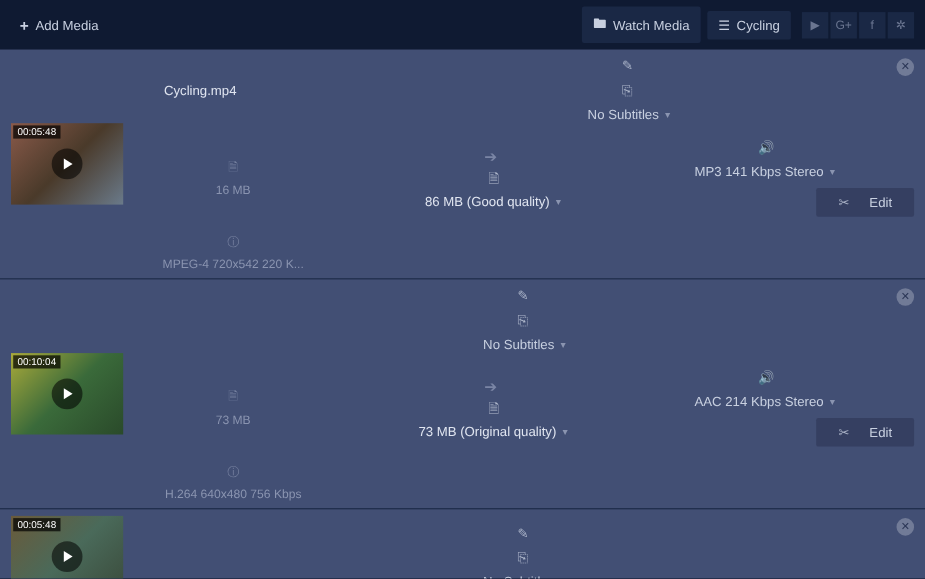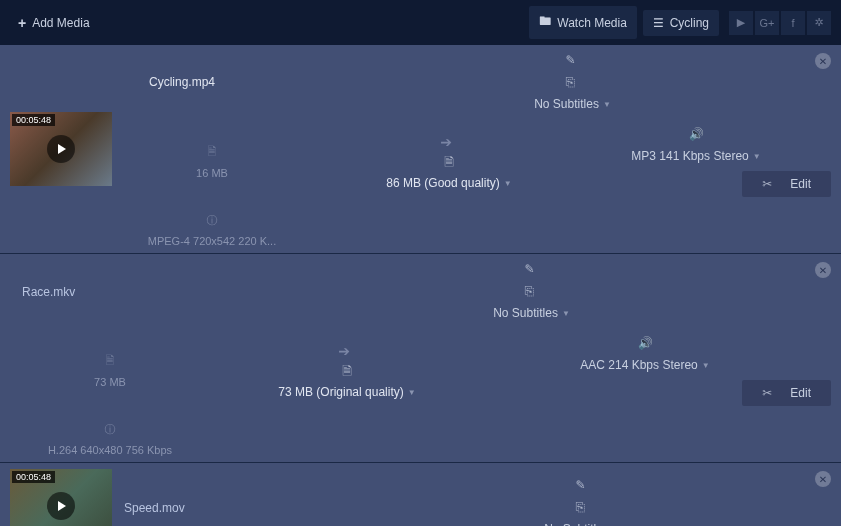--- a/index.html
+++ b/index.html
@@ -124,25 +124,26 @@
           <div class="col-left meta-line">
             <span class="meta-icon">ⓘ</span>
             <span>MPEG-4 720x542 220 K...</span>
           </div>
         </div>
       </div>
       <div class="close-x">✕</div>
     </div>
 
     <div class="file-row">
+      <div class="thumb t2">
+        <span class="duration">00:10:04</span>
+        <div class="play"></div>
+      </div>
       <div class="col-stack">
         <div class="row-top">
-          <div class="col-left">
-              <div class="file-title">Race.mkv</div>
-            </div>
           <div class="col-right sub-line">
             <span class="pencil-icon">✎</span>
             <span class="subtitle-icon">⎘</span>
             <div class="dd">
                 <span>No Subtitles</span>
                 <span class="caret">▼</span>
               </div>
           </div>
         </div>
         <div class="row-mid">
@@ -180,23 +181,20 @@
       <div class="close-x">✕</div>
     </div>
 
     <div class="file-row">
       <div class="thumb t3">
         <span class="duration">00:05:48</span>
         <div class="play"></div>
       </div>
       <div class="col-stack">
         <div class="row-top">
-          <div class="col-left">
-              <div class="file-title">Speed.mov</div>
-            </div>
           <div class="col-right sub-line">
             <span class="pencil-icon">✎</span>
             <span class="subtitle-icon">⎘</span>
             <div class="dd">
                 <span>No Subtitles</span>
                 <span class="caret">▼</span>
               </div>
           </div>
         </div>
 

